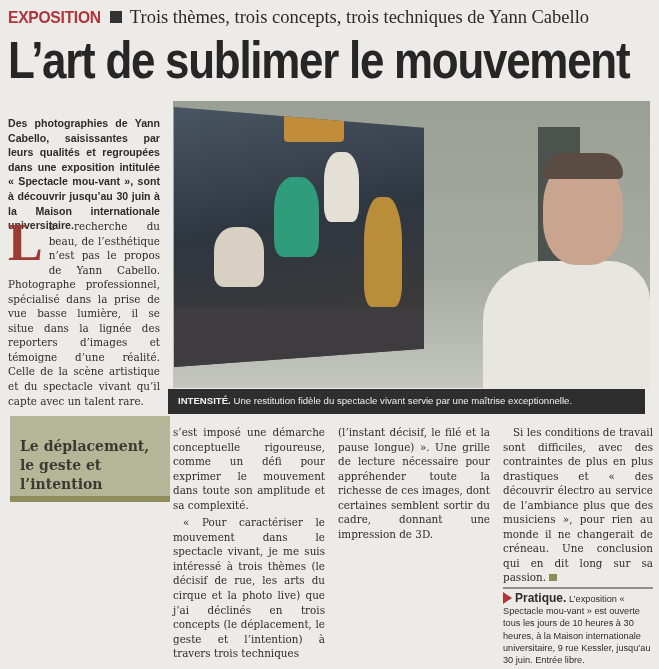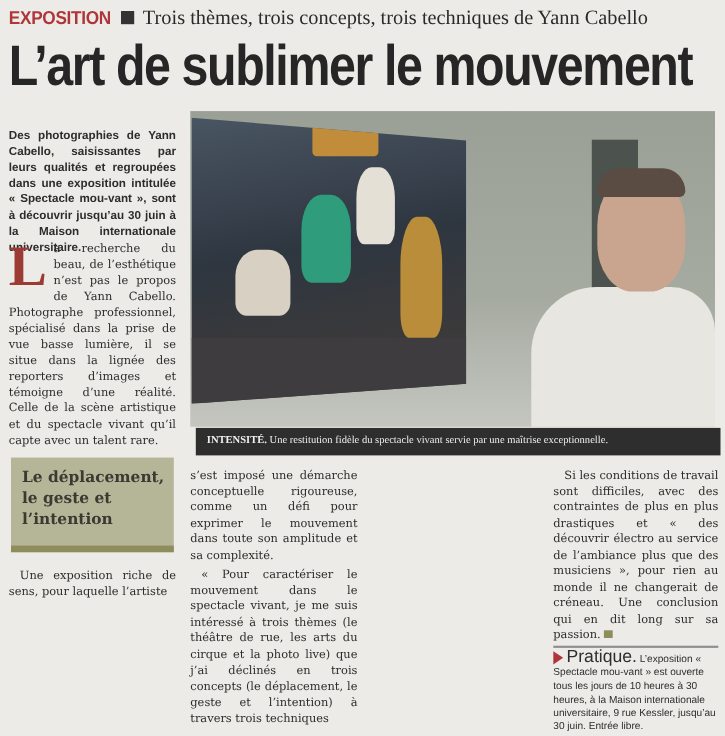--- a/index.html
+++ b/index.html
@@ -47,22 +47,22 @@
     .col p { margin: 0; }
     .col p + p { margin-top: 3px; }
     .col p.indent { text-indent: 10px; }
     .col1 { left: 8px; top: 219px; width: 152px; }
     .dropcap {
       float: left; font-family: "Liberation Serif", serif;
       font-size: 52px; line-height: 40px; color: #9c3a34;
       margin: 4px 6px 0 0; font-weight: bold;
     }
     .sidebox {
-      position: absolute; left: 10px; top: 416px; width: 148px; height: 86px;
-      background: #b5b597; box-sizing: border-box; padding: 9px 8px 0 10px;
+      position: absolute; left: 10px; top: 416px; width: 160px; height: 86px;
+      background: #b5b597; box-sizing: border-box; padding: 21px 8px 0 10px;
     }
     .sidebox .bar {
       position: absolute; left: 0; right: 0; bottom: 0; height: 6px;
       background: #8f8d5b;
     }
     .sidebox .txt {
       font-family: "DejaVu Serif", serif; font-weight: bold;
       font-size: 14px; line-height: 19px; color: #3a3a33;
     }
     .col1b { left: 8px; top: 516px; width: 152px; }
@@ -101,23 +101,23 @@
     }
     .man .hair {
       position: absolute; left: 70px; top: 2px; width: 80px; height: 26px;
       background: #5a4c42; border-radius: 40px 40px 10px 10px;
     }
     .man .shirt {
       position: absolute; left: 10px; top: 110px; width: 167px; height: 130px;
       background: #e8e6e1; border-radius: 60px 40px 0 0;
     }
     .caption {
-      position: absolute; left: 178px; top: 389px; width: 477px; height: 25px;
+      position: absolute; left: 168px; top: 389px; width: 477px; height: 25px;
       background: #2e2e2e; box-sizing: border-box; padding: 5px 0 0 10px;
-      font-family: Liberation Serif, serif; font-size: 9.6px; line-height: 14px;
+      font-family: Liberation Sans, sans-serif; font-size: 9.6px; line-height: 14px;
       color: #f0f0f0; white-space: nowrap;
     }
     .caption b { font-weight: bold; }
     .endmark {
       display: inline-block; width: 8px; height: 7px; background: #8f8d5b;
       margin-left: 3px; vertical-align: 0;
     }
     .rule {
       position: absolute; left: 503px; top: 587px; width: 150px; height: 2px;
       background: #8f8f8f;
@@ -125,21 +125,21 @@
     .pratique {
       position: absolute; left: 503px; top: 592px; width: 154px;
       font-family: "Liberation Sans", sans-serif; font-size: 9.2px;
       line-height: 12.2px; color: #2d2d2d;
     }
     .pratique .arrow {
       display: inline-block; width: 0; height: 0;
       border-top: 6px solid transparent; border-bottom: 6px solid transparent;
       border-left: 9px solid #b0353b; vertical-align: -2px; margin-right: 3px;
     }
-    .pratique .lbl { font-weight: normal; font-size: 16px; }
+    .pratique .lbl { font-weight: bold; font-size: 12px; }
   </style>
 </head>
 <body>
 
 <div class="kicker">
   <span class="tag">EXPOSITION</span>
   <span class="sq"></span>
   <span>Trois thèmes, trois concepts, trois techniques de Yann Cabello</span>
 </div>
 
@@ -152,21 +152,20 @@
     <span class="dropcap">L</span><span>a recherche du beau, de l’esthétique n’est pas le propos de Yann Cabello. Photographe professionnel, spécialisé dans la prise de vue basse lumière, il se situe dans la lignée des reporters d’images et témoigne d’une réalité. Celle de la scène artistique et du spectacle vivant qu’il capte avec un talent rare.</span>
   </p>
 </div>
 
 <div class="sidebox">
   <div class="txt">Le déplacement, le geste et l’intention</div>
   <div class="bar"></div>
 </div>
 
 <div class="col col1b">
-  <p class="indent">Une exposition riche de sens, pour laquelle l’artiste</p>
 </div>
 
 <div class="photo">
   <div class="print">
     <div class="floor"></div>
     <div class="fig f5"></div>
     <div class="fig f1"></div>
     <div class="fig f2"></div>
     <div class="fig f3"></div>
     <div class="fig f4"></div>
@@ -179,24 +178,25 @@
   </div>
 </div>
 
 <div class="caption">
   <b>INTENSITÉ.</b>
   <span>Une restitution fidèle du spectacle vivant servie par une maîtrise exceptionnelle.</span>
 </div>
 
 <div class="col col2">
   <p>s’est imposé une démarche conceptuelle rigoureuse, comme un défi pour exprimer le mouvement dans toute son amplitude et sa complexité.</p>
-  <p class="indent">« Pour caractériser le mouvement dans le spectacle vivant, je me suis intéressé à trois thèmes (le théâtre de rue, les arts du cirque et la photo live) que j’ai déclinés en trois concepts (le déplacement, le geste et l’intention) à travers trois techniques</p>
+  <p class="indent">« Pour caractériser le mouvement dans le spectacle vivant, je me suis intéressé à trois thèmes (le décisif de rue, les arts du cirque et la photo live) que j’ai déclinés en trois concepts (le déplacement, le geste et l’intention) à travers trois techniques</p>
 </div>
 
 <div class="col col3">
+  <p>(l’instant décisif, le filé et la pause longue) ». Une grille de lecture nécessaire pour appréhender toute la richesse de ces images, dont certaines semblent sortir du cadre, donnant une impression de 3D.</p>
 </div>
 
 <div class="col col4">
   <p class="indent">
     <span>Si les conditions de travail sont difficiles, avec des contraintes de plus en plus drastiques et « des découvrir électro au service de l’ambiance plus que des musiciens », pour rien au monde il ne changerait de créneau. Une conclusion qui en dit long sur sa passion.</span><span class="endmark"></span>
   </p>
 </div>
 
 <div class="rule"></div>
 

